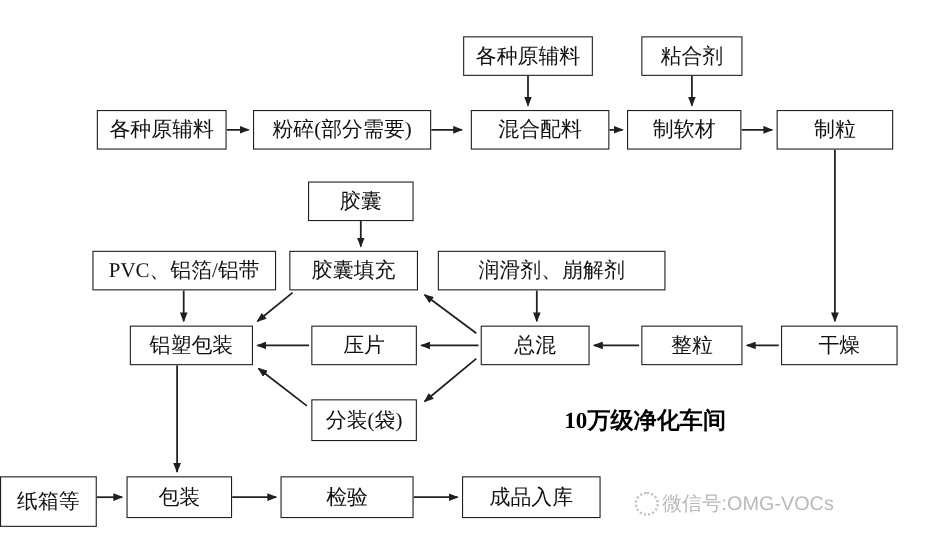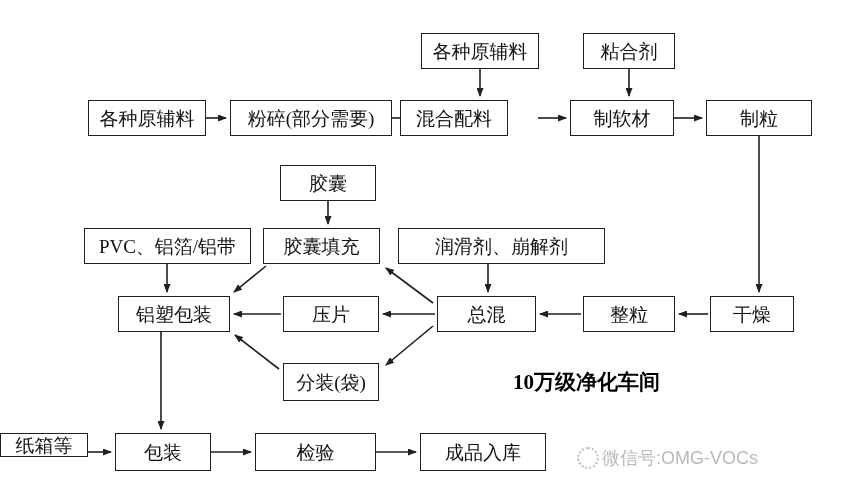--- a/index.html
+++ b/index.html
@@ -85,40 +85,40 @@
     <line x1="88" y1="427" x2="111" y2="427" marker-end="url(#ah)"></line>
     <line x1="211" y1="427" x2="251" y2="427" marker-end="url(#ah)"></line>
     <line x1="376" y1="427" x2="416" y2="427" marker-end="url(#ah)"></line>
   </svg>
 
   <div class="node" style="left:421px;top:8px;width:118px;height:36px">各种原辅料</div>
   <div class="node" style="left:583px;top:8px;width:92px;height:36px">粘合剂</div>
 
   <div class="node" style="left:88px;top:75px;width:118px;height:36px">各种原辅料</div>
   <div class="node" style="left:230px;top:75px;width:162px;height:36px">粉碎(部分需要)</div>
-  <div class="node" style="left:400px;top:75px;width:108px;height:36px">混合配料</div>
+  <div class="node" style="left:428px;top:75px;width:126px;height:36px">混合配料</div>
   <div class="node" style="left:570px;top:75px;width:104px;height:36px">制软材</div>
   <div class="node" style="left:706px;top:75px;width:106px;height:36px">制粒</div>
 
   <div class="node" style="left:280px;top:140px;width:96px;height:36px">胶囊</div>
 
   <div class="node" style="left:84px;top:203px;width:167px;height:36px">PVC、铝箔/铝带</div>
   <div class="node" style="left:263px;top:203px;width:117px;height:36px">胶囊填充</div>
   <div class="node" style="left:398px;top:203px;width:207px;height:36px">润滑剂、崩解剂</div>
 
   <div class="node" style="left:118px;top:271px;width:112px;height:36px">铝塑包装</div>
   <div class="node" style="left:283px;top:271px;width:96px;height:36px">压片</div>
   <div class="node" style="left:437px;top:271px;width:99px;height:36px">总混</div>
   <div class="node" style="left:583px;top:271px;width:92px;height:36px">整粒</div>
-  <div class="node" style="left:710px;top:271px;width:84px;height:36px">干燥</div>
+  <div class="node" style="left:710px;top:271px;width:106px;height:36px">干燥</div>
 
   <div class="node" style="left:283px;top:338px;width:96px;height:38px">分装(袋)</div>
   <div class="title-label" style="left:513px;top:343px">10万级净化车间</div>
 
-  <div class="node" style="left:0px;top:408px;width:88px;height:24px">纸箱等</div>
+  <div class="node" style="left:0px;top:408px;width:88px;height:46px">纸箱等</div>
   <div class="node" style="left:115px;top:408px;width:96px;height:38px">包装</div>
   <div class="node" style="left:255px;top:408px;width:121px;height:38px">检验</div>
   <div class="node" style="left:420px;top:408px;width:126px;height:38px">成品入库</div>
 
   <div class="watermark" style="left:577px;top:421px">
     <span class="wm-icon"></span>
     <span>微信号:OMG-VOCs</span>
   </div>
 
 </div>

